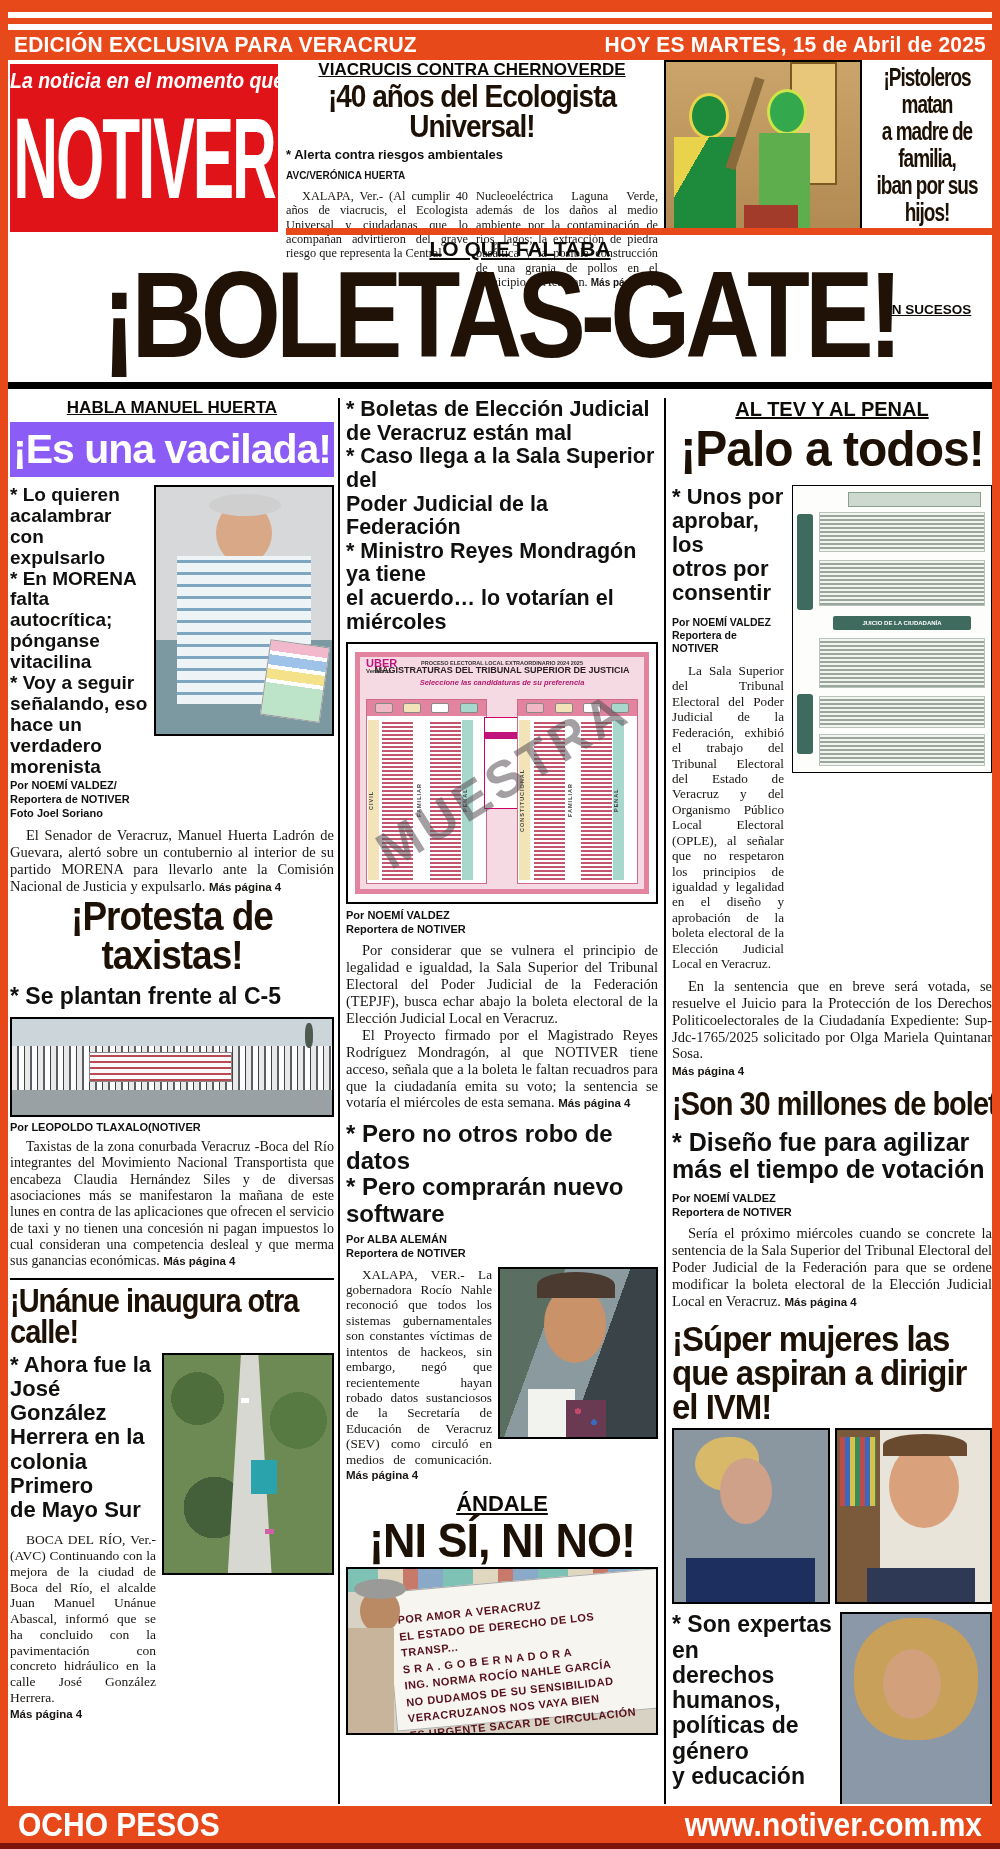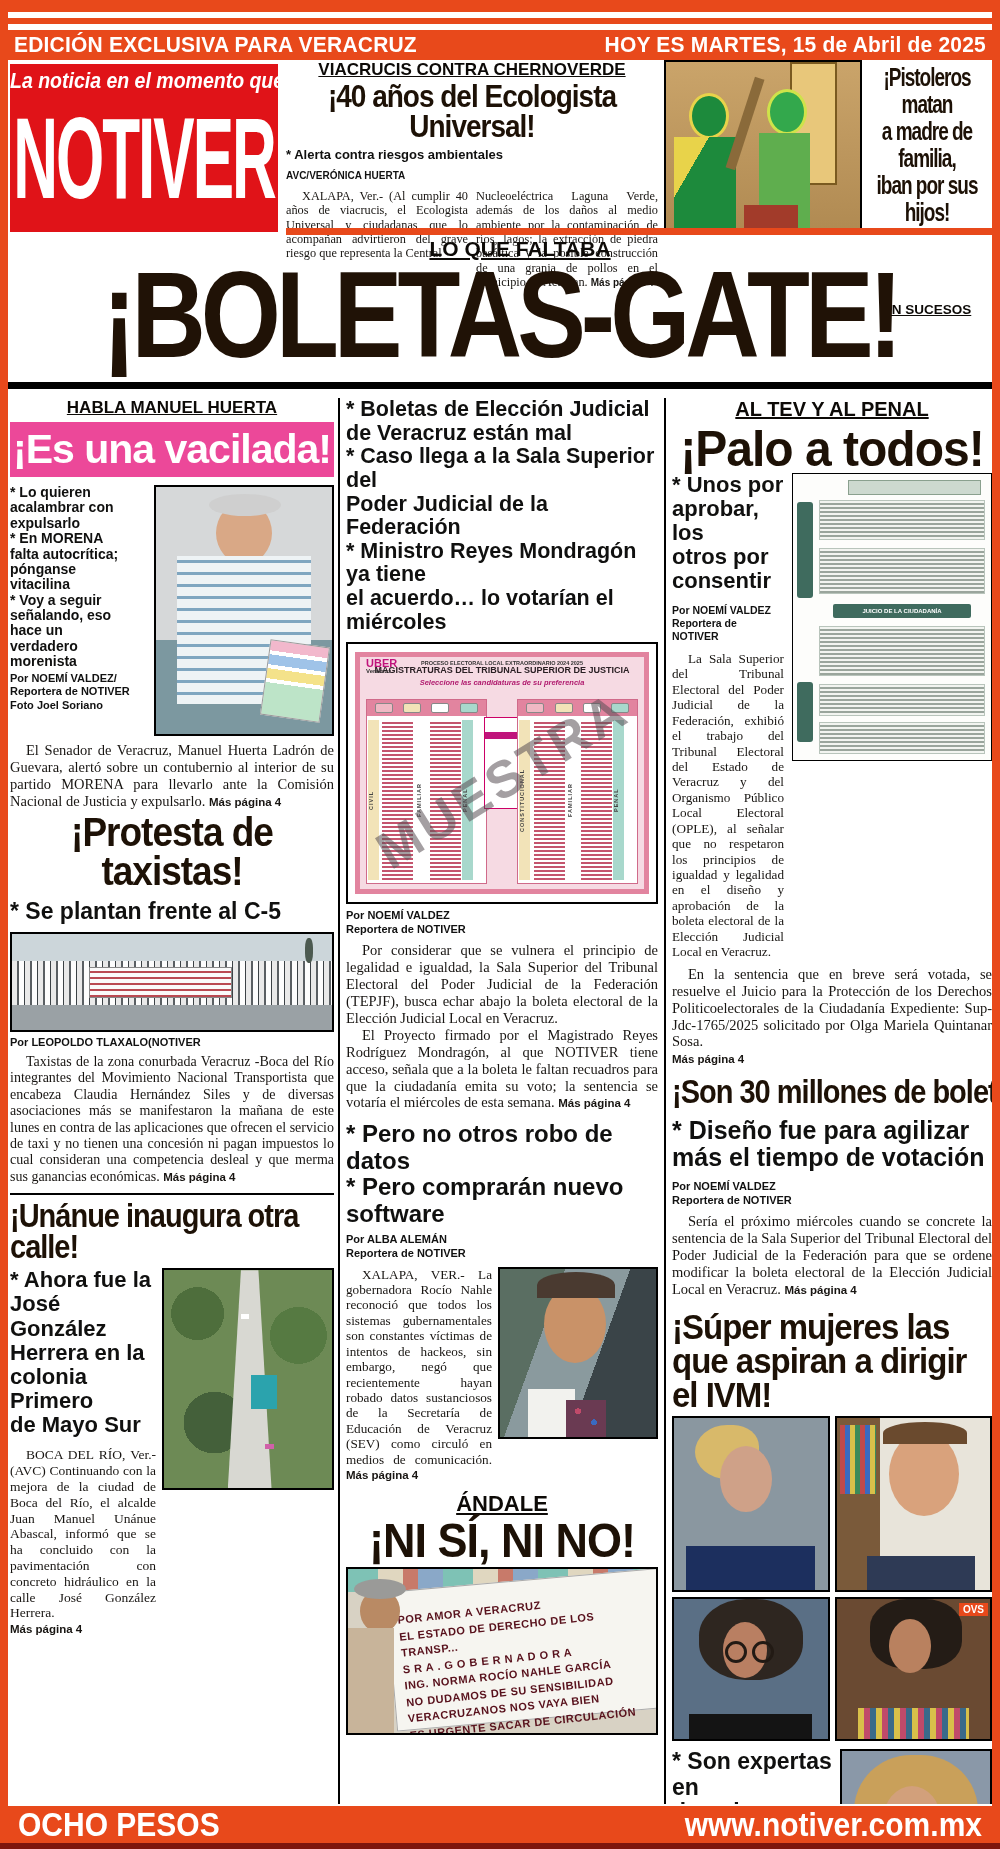--- a/index.html
+++ b/index.html
@@ -21,21 +21,21 @@
   .h{font-weight:bold;color:#1d1106;line-height:.95;letter-spacing:-1px;}
   .by{font-weight:bold;font-size:11px;line-height:1.25;white-space:pre-line;color:#111;}
   .t{font-family:"Liberation Serif",serif;font-size:14.5px;line-height:1.17;text-align:justify;color:#181512;}
   .ind{text-indent:16px;}
   .more{font-family:"Liberation Sans",sans-serif;font-weight:bold;font-size:11.5px;}
   .b{font-weight:bold;white-space:pre-line;color:#10100f;line-height:1.1;}
   .rule{border-top:2.5px solid #000;}
   .photo{position:relative;overflow:hidden;border:2px solid #000;background:#ccc;}
   .col{position:absolute;top:398px;overflow:hidden;}
   .vdiv{position:absolute;top:398px;width:2px;height:1406px;background:#000;}
-  .blackbox{background:#ec4899;color:#fff;text-align:center;}
+  .blackbox{background:#8b5cf6;color:#fff;text-align:center;}
   
   .footer{position:absolute;left:0;top:1806px;width:1000px;height:43px;background:#e8491b;
           border-bottom:6px solid #7e150d;box-sizing:border-box;display:flex;align-items:center;justify-content:space-between;padding:0 18px;}
   .footer span{color:#fff;font-weight:bold;font-size:30px;transform:scaleY(1.1);}
   
   .mainhead{position:absolute;left:8px;top:252px;width:984px;height:128px;text-align:center;
             font-weight:bold;font-size:103px;letter-spacing:-5px;color:#201206;white-space:nowrap;
             transform:scaleY(1.18);transform-origin:top center;line-height:1.05;}
   
   .ballot{border:2px solid #000;background:#fff;padding:8px 7px;box-sizing:border-box;position:relative;}
@@ -129,21 +129,21 @@
   <div class="vdiv" style="left:664px"></div>
 
   <div class="col" style="left:10px;width:324px;height:1406px">
 
     <div class="k" style="font-size:17px">HABLA MANUEL HUERTA</div>
     <div class="blackbox" style="margin-top:4px;padding:8px 2px">
       <span class="h" style="font-size:41px;color:#fff;letter-spacing:-1px">¡Es una vacilada!</span>
     </div>
     <div style="display:flex;gap:6px;margin-top:8px">
       <div style="width:138px">
-        <div class="b" style="font-size:14px">* Lo quieren
+        <div class="b" style="font-size:19px">* Lo quieren
 acalambrar con
 expulsarlo
 * En MORENA
 falta autocrítica;
 pónganse
 vitacilina
 * Voy a seguir
 señalando, eso
 hace un
 verdadero
@@ -287,21 +287,21 @@
       <div style="position:absolute;left:2%;top:6%;width:52px;height:20px;border-radius:50%;background:#9a9a98"></div>
       <div style="position:absolute;left:0;top:36%;width:15%;height:64%;background:#c8b49a"></div>
     </div>
 
   </div>
 
   <div class="col" style="left:672px;width:320px;height:1406px">
 
     <div class="k" style="font-size:20px">AL TEV Y AL PENAL</div>
     <div class="h" style="font-size:48px;text-align:center;margin-top:4px;transform:scaleY(1.05);transform-origin:top center">¡Palo a todos!</div>
-    <div style="display:flex;gap:8px;margin-top:2px">
+    <div style="display:flex;gap:8px;margin-top:14px">
       <div style="width:112px">
         <div class="b" style="font-size:22px">* Unos por
 aprobar, los
 otros por
 consentir</div>
         <div class="by" style="margin-top:10px;font-size:10.5px">Por NOEMÍ VALDEZ
 Reportera de NOTIVER</div>
         <div class="t ind" style="margin-top:8px;font-size:13.2px">La Sala Superior del Tribunal Electoral del Poder Judicial de la Federación, exhibió el trabajo del Tribunal Electoral del Estado de Veracruz y del Organismo Público Local Electoral (OPLE), al señalar que no respetaron los principios de igualdad y legalidad en el diseño y aprobación de la boleta electoral de la Elección Judicial Local en Veracruz.</div>
       </div>
       <div class="docart" style="flex:1;height:286px">
@@ -334,35 +334,20 @@
         <div class="face" style="left:30%;top:16%;width:52px;height:66px;background:#cfa188"></div>
         <div style="position:absolute;left:8%;bottom:0;width:84%;height:26%;background:#1c2f5e"></div>
       </div>
       <div class="photo" style="flex:1;height:172px;background:linear-gradient(90deg,#7a5a3a 0 28%,#e8e4da 28%)">
         <div style="position:absolute;left:2%;top:4%;width:24%;height:40%;background:repeating-linear-gradient(90deg,#c04a4a 0 5px,#3a6ac0 5px 10px,#d8c04a 10px 15px,#3a8a5a 15px 20px)"></div>
         <div class="face" style="left:34%;top:8%;width:70px;height:84px;background:#d9a27c"></div>
         <div style="position:absolute;left:30%;top:2%;width:84px;height:22px;border-radius:50% 50% 0 0;background:#6a4a2e"></div>
         <div style="position:absolute;left:20%;bottom:0;width:70%;height:20%;background:#2e3a55"></div>
       </div>
     </div>
-    <div style="display:flex;gap:5px;margin-top:5px">
-      <div class="photo" style="flex:1;height:140px;background:#5a6f85">
-        <div style="position:absolute;left:16%;top:0;width:68%;height:58%;background:#2e2620;border-radius:45%"></div>
-        <div class="face" style="left:32%;top:16%;width:44px;height:56px;background:#b97f62"></div>
-        <div style="position:absolute;left:33%;top:30%;width:16px;height:16px;border:3px solid #221a14;border-radius:50%"></div>
-        <div style="position:absolute;left:51%;top:30%;width:16px;height:16px;border:3px solid #221a14;border-radius:50%"></div>
-        <div style="position:absolute;left:10%;bottom:0;width:80%;height:18%;background:#141414"></div>
-      </div>
-      <div class="photo" style="flex:1;height:140px;background:#6a4a32">
-        <div style="position:absolute;left:22%;top:0;width:60%;height:50%;background:#241c16;border-radius:40%"></div>
-        <div class="face" style="left:34%;top:14%;width:42px;height:54px;background:#b9815f"></div>
-        <div style="position:absolute;left:14%;bottom:0;width:72%;height:22%;background:repeating-linear-gradient(90deg,#d8c04a 0 6px,#c04a6a 6px 12px,#3a6a8a 12px 18px)"></div>
-        <div class="ovs" style="right:2px;top:4px">OVS</div>
-      </div>
-    </div>
     <div style="display:flex;gap:6px;margin-top:8px">
       <div style="width:162px">
         <div class="b" style="font-size:23px">* Son expertas en
 derechos humanos,
 políticas de género
 y educación</div>
 
       </div>
       <div class="photo" style="flex:1;height:196px;background:#8a98a8">
         <div style="position:absolute;left:8%;top:2%;width:84%;height:62%;background:#c9a05a;border-radius:46%"></div>

